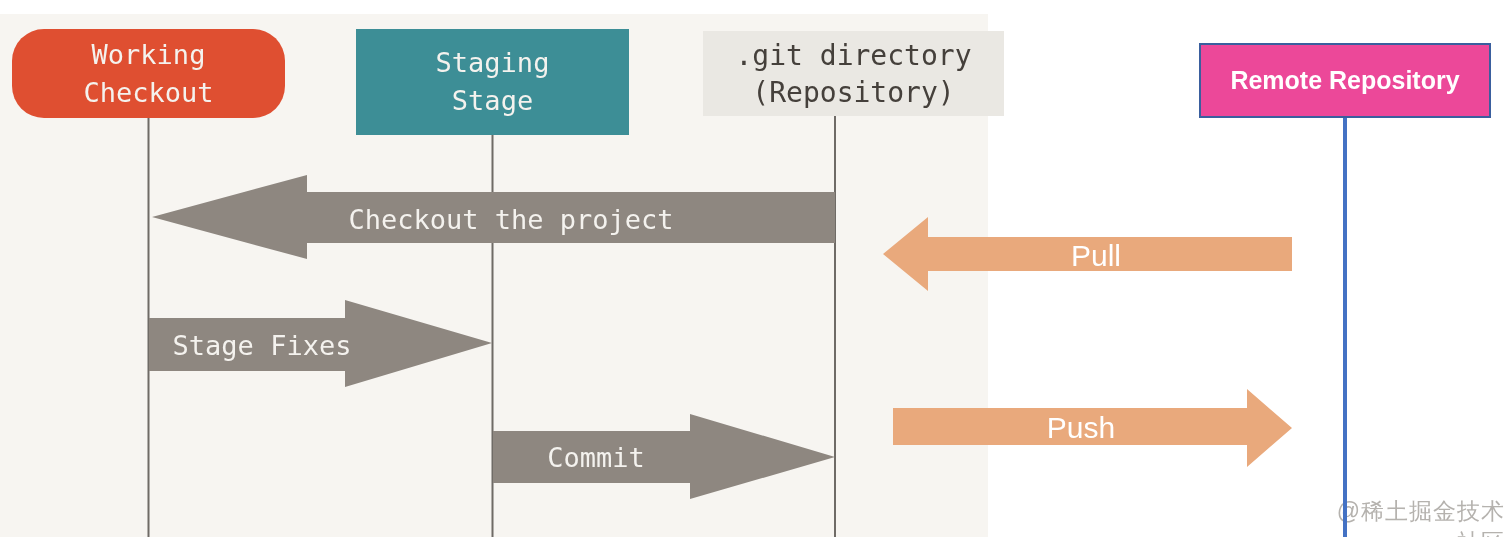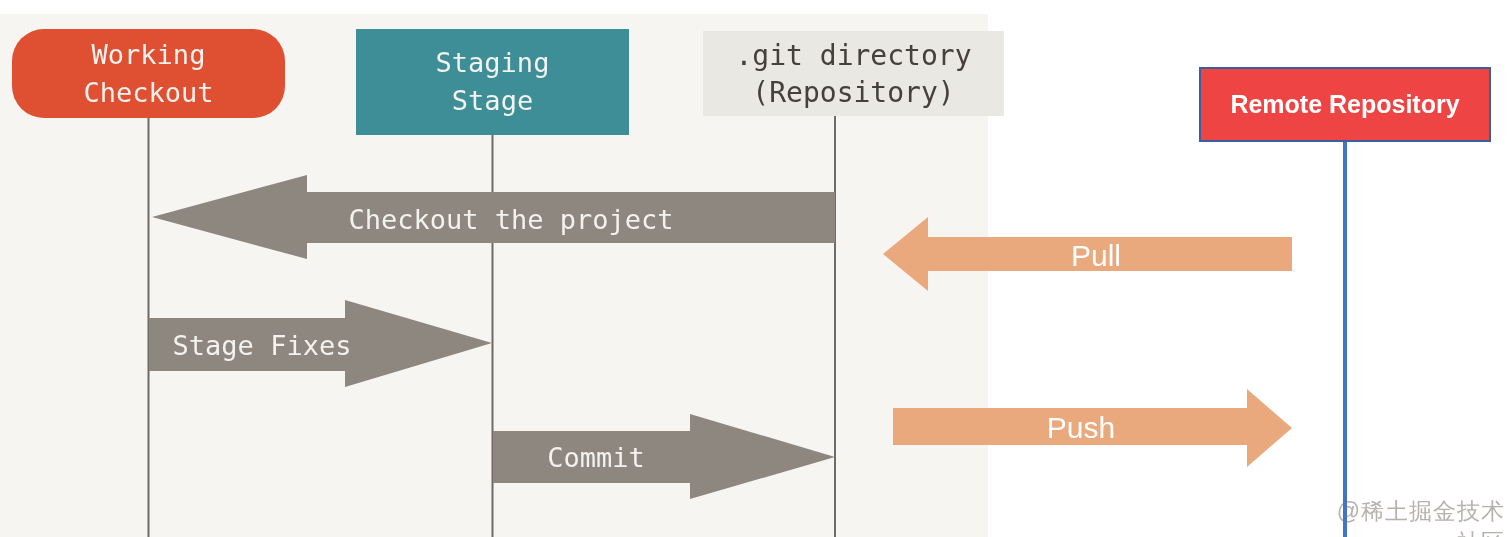--- a/index.html
+++ b/index.html
@@ -56,25 +56,24 @@
     background: #3d8e96; color: #f4f2ee;
     font-size: 27px; line-height: 38px;
   }
   .box-git {
     left: 703px; top: 31px; width: 301px; height: 85px;
     background: #eae8e3; color: #45403b;
     font-size: 28px; line-height: 37px;
   }
   .box-remote {
     left: 1199px; top: 43px; width: 292px; height: 75px;
-    background: #ef4444; border: 2px solid #3a5f9e;
+    background: #ec4899; border: 2px solid #3a5f9e;
     box-sizing: border-box;
     color: #ffffff; font-weight: bold; font-size: 25px;
     font-family: "Liberation Sans", sans-serif;
-    margin-top: 24px;
   }
   .label-mono {
     font-family: "DejaVu Sans Mono", monospace;
     font-size: 27px;
     fill: #f4f2ee;
     text-anchor: middle;
     dominant-baseline: central;
   }
   .label-sans {
     font-family: "Liberation Sans", sans-serif;

